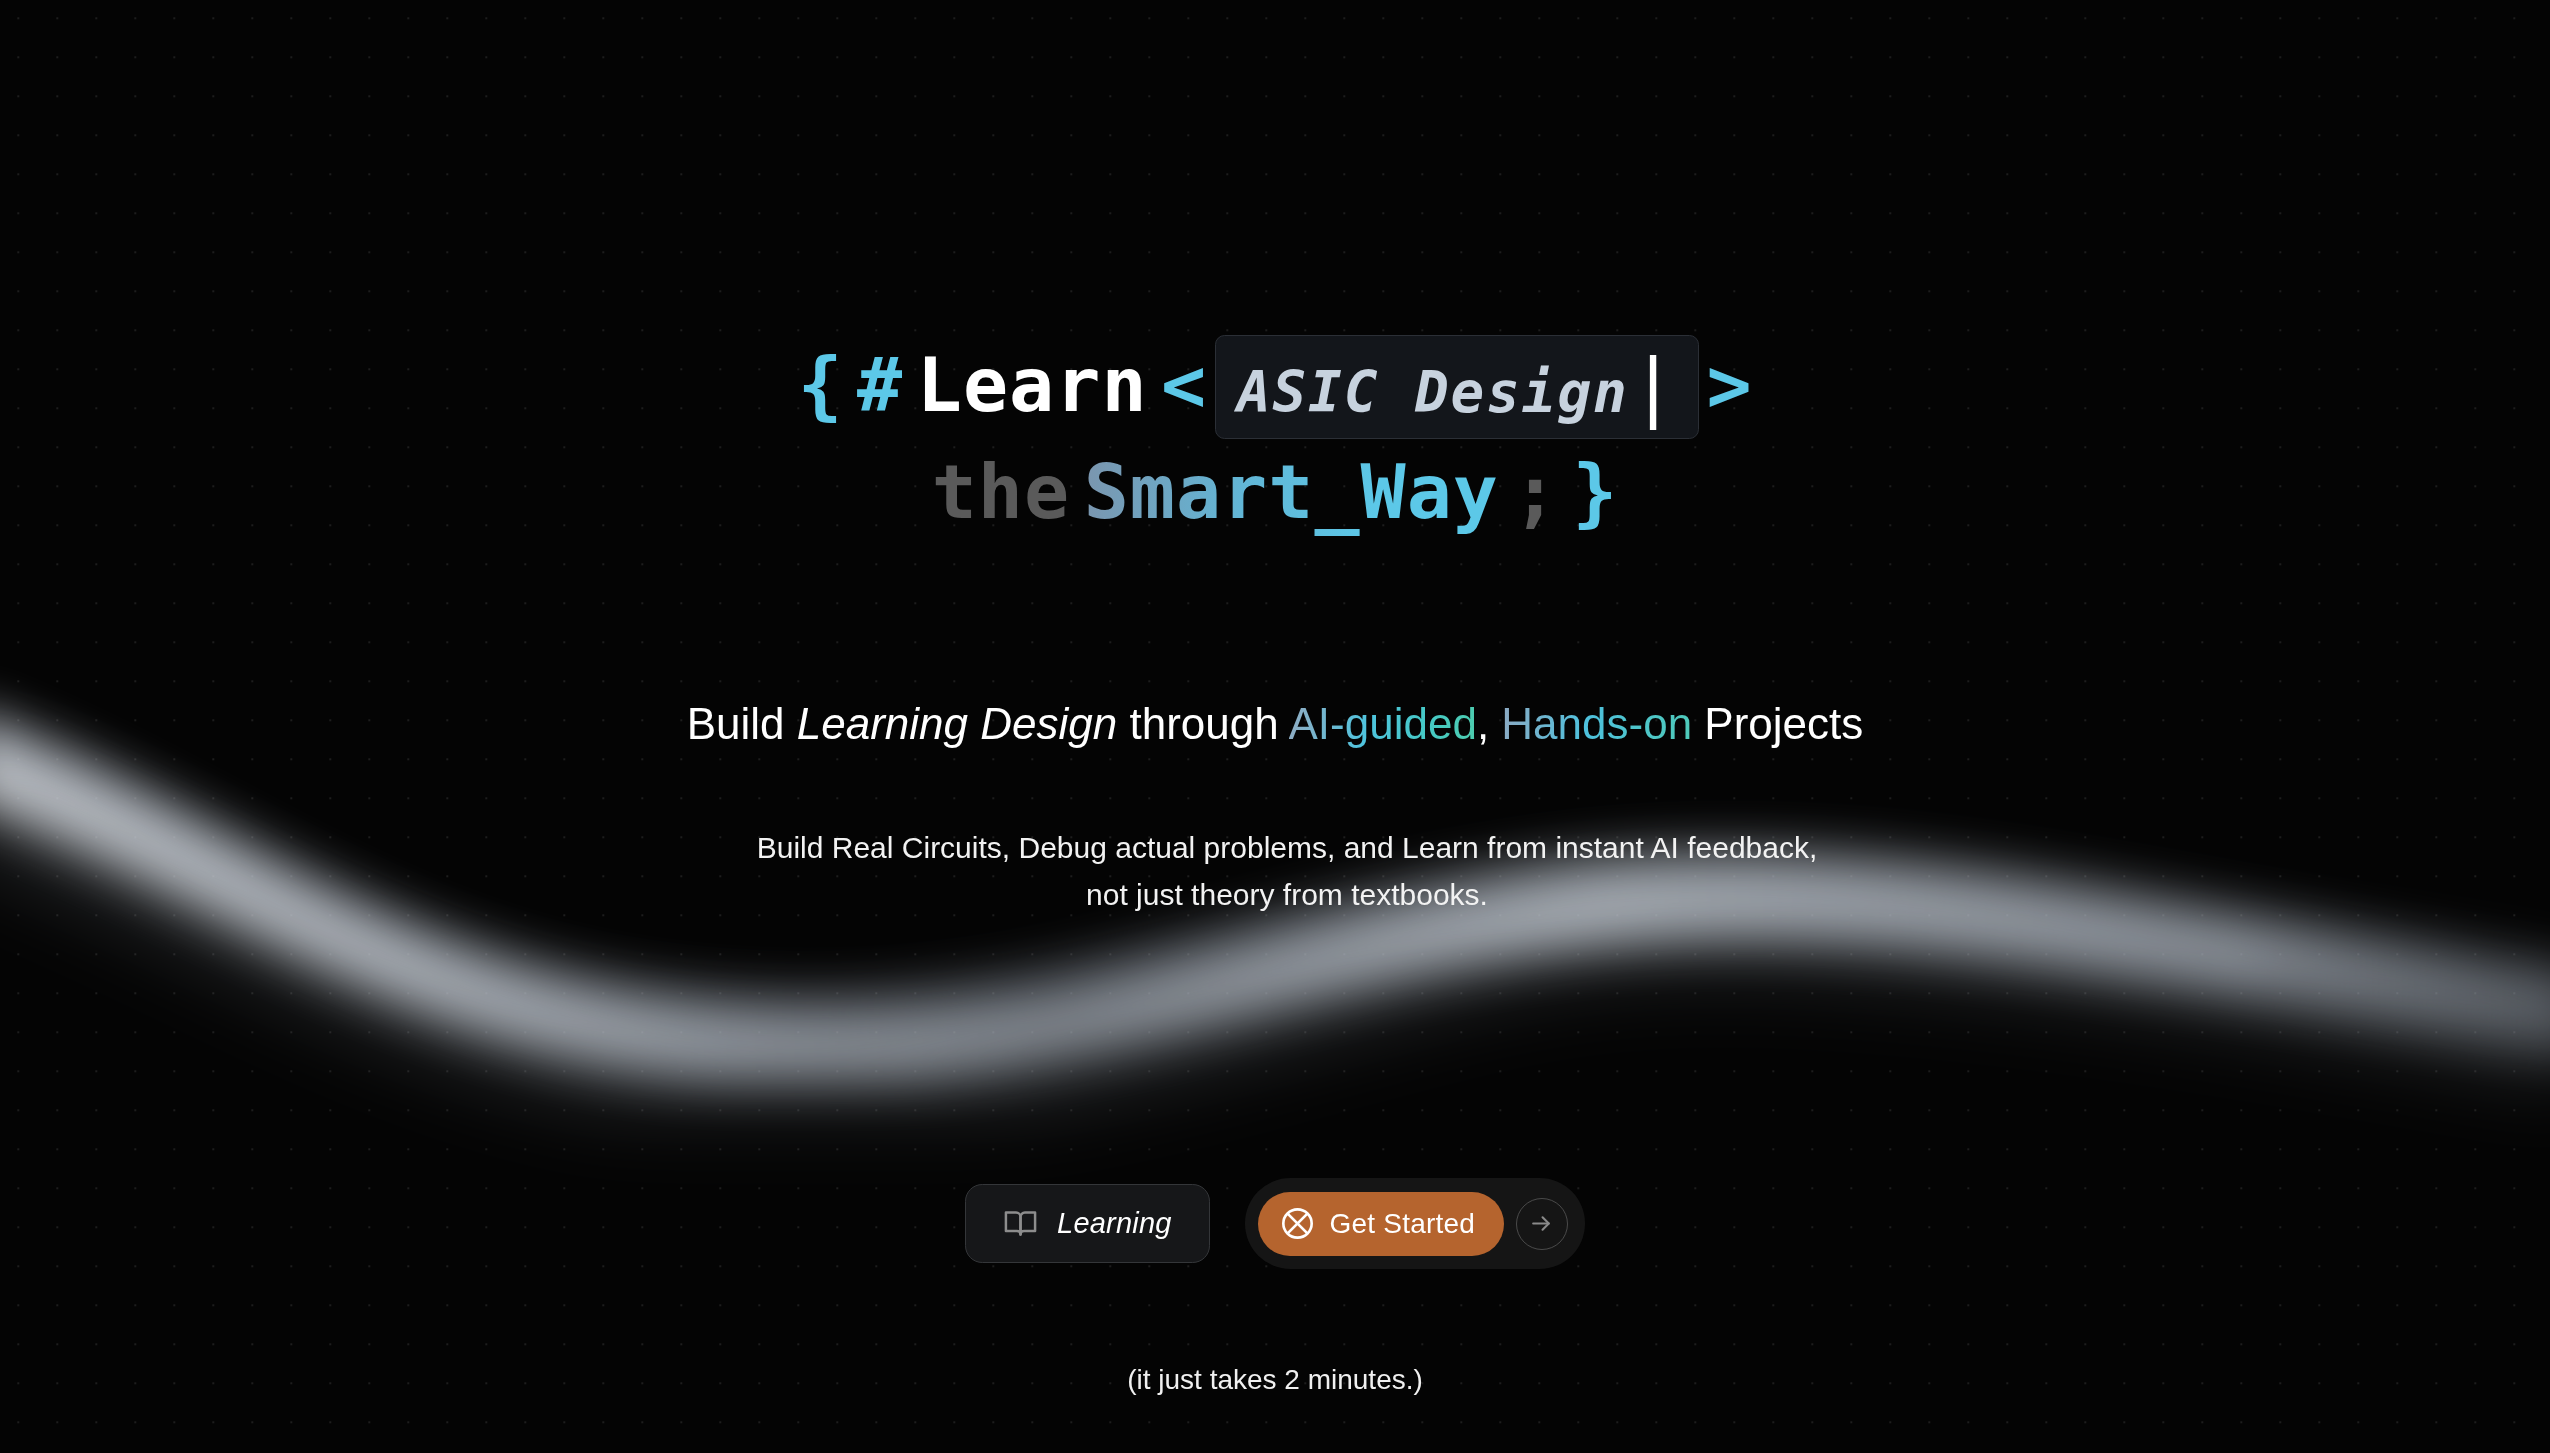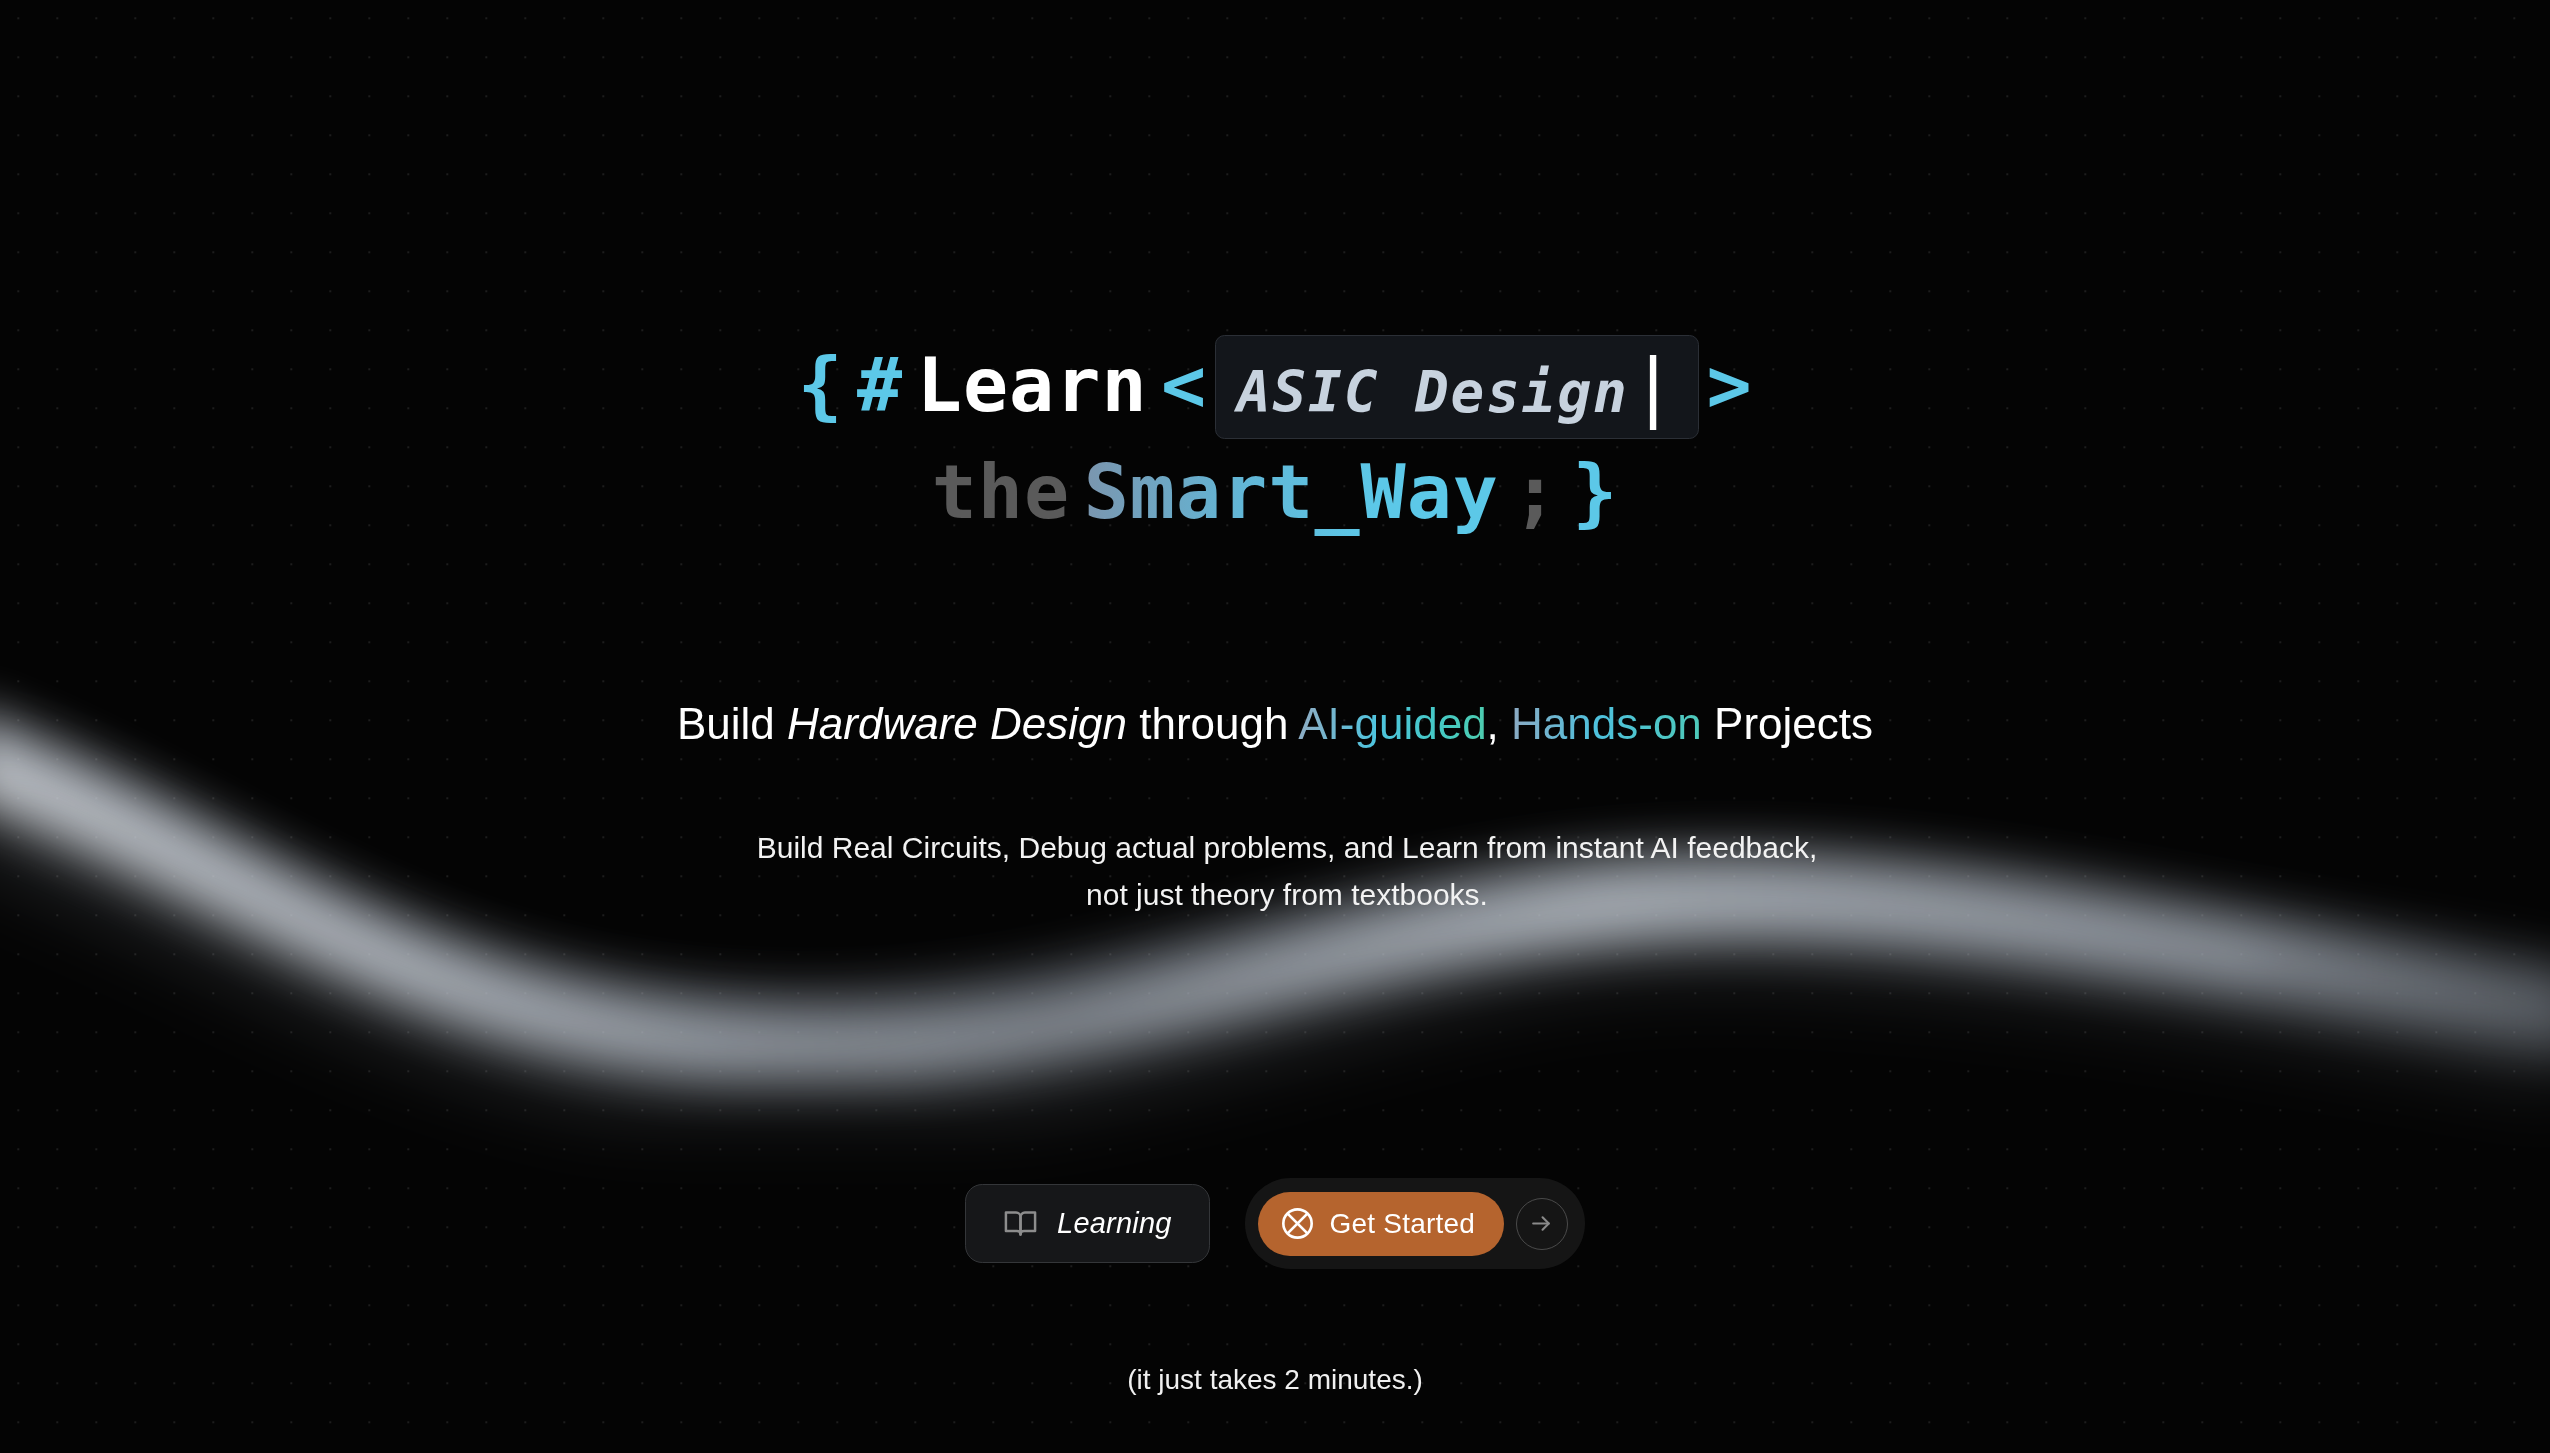--- a/index.html
+++ b/index.html
@@ -283,21 +283,21 @@
   </svg>
 
   <div id="content">
 
     <h1 id="headline">
       <span class="hl-line line1"><span class="tok-cyan">{</span><span class="sp"></span><span class="tok-cyan">#</span><span class="sp"></span><span class="tok-white">Learn</span><span class="sp"></span><span class="tok-angle">&lt;</span><span id="asic-field"><span id="asic-text">ASIC Design</span><span id="asic-caret">|</span></span><span class="tok-angle">&gt;</span></span>
 
       <span class="hl-line line2"><span class="tok-grey">the</span><span class="sp"></span><span class="tok-steel" style="background-image:linear-gradient(95deg,#7b95ae 0%,#62b6d6 38%,#5cc8e8 70%,#5cc8e8 100%);-webkit-background-clip:text;background-clip:text;color:transparent;-webkit-text-fill-color:transparent;">Smart_Way</span><span class="sp"></span><span class="tok-grey">;</span><span class="sp"></span><span class="tok-cyan">}</span></span>
     </h1>
 
-    <h2 id="subheadline"><span>Build </span><span class="sub-em">Hardware Design</span><span> through </span><span class="grad-text">AI-guided</span><span>, </span><span class="grad-text-2">Hands-on</span><span> Projects</span></h2>
+    <h2 id="subheadline"><span>Build </span><span class="sub-em">Learning Design</span><span> through </span><span class="grad-text">AI-guided</span><span>, </span><span class="grad-text-2">Hands-on</span><span> Projects</span></h2>
 
     <p id="body-copy">
       <span class="bc-line">Build Real Circuits, Debug actual problems, and Learn from instant AI feedback,</span>
       <span class="bc-line">not just theory from textbooks.</span>
     </p>
 
     <div id="cta-row">
 
       <div id="learning-button">
         <svg width="35" height="35" viewBox="0 0 24 24" fill="none" stroke="#8d8d8d" stroke-width="1.7" stroke-linecap="round" stroke-linejoin="round">

